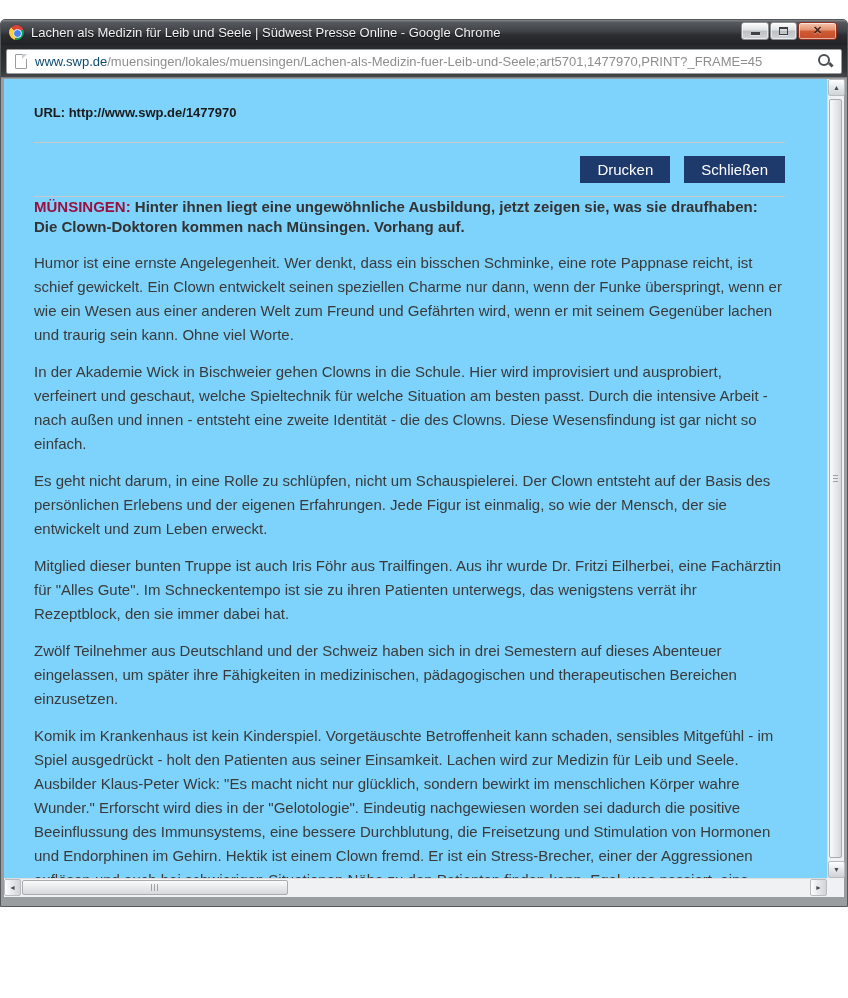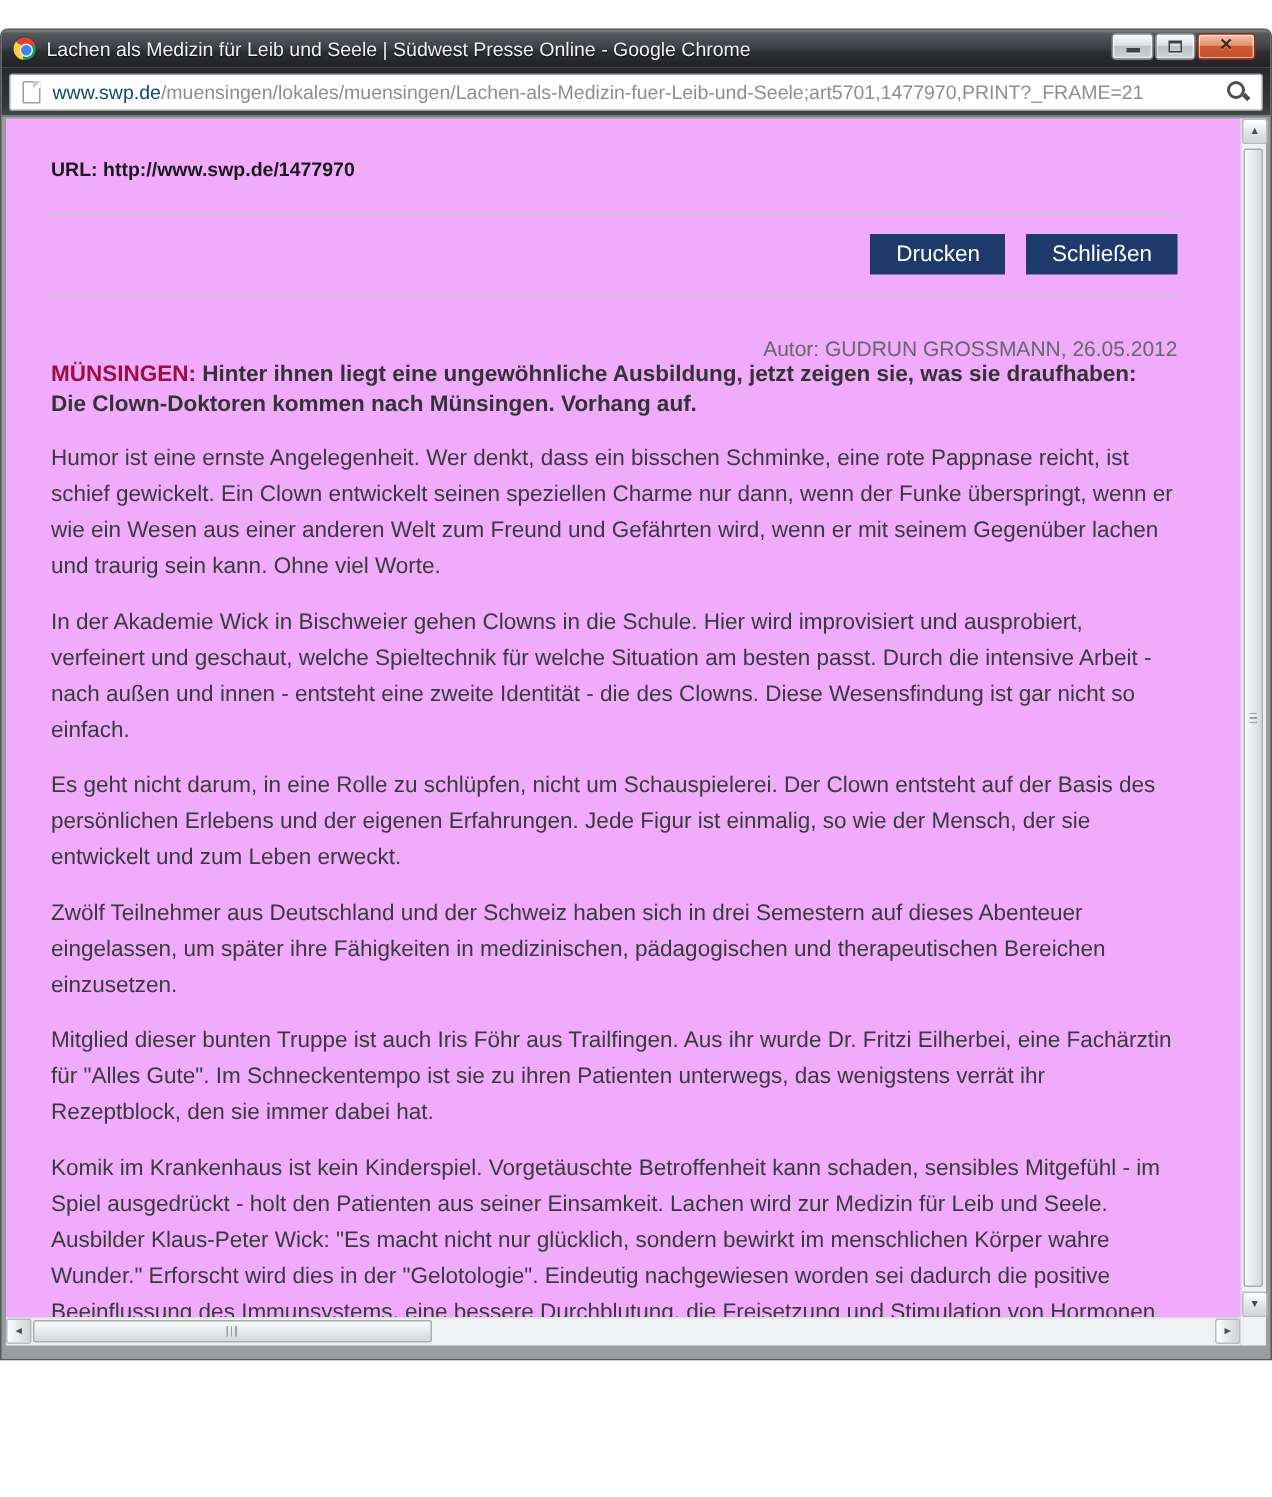--- a/index.html
+++ b/index.html
@@ -47,21 +47,21 @@
   .url-text{font-size:13px;white-space:nowrap;overflow:hidden;flex:1;}
   .url-host{color:#0c4a6e;}
   .url-path{color:#8e8e8e;}
   .magnifier-icon{width:16px;height:16px;position:relative;flex:0 0 auto;margin-left:6px;cursor:pointer;}
   .magnifier-icon::before{content:"";position:absolute;left:1px;top:1px;width:8px;height:8px;
     border:2px solid #4c4f52;border-radius:50%;}
   .magnifier-icon::after{content:"";position:absolute;left:11px;top:11px;width:2.5px;height:5px;
     background:#4c4f52;transform:rotate(-45deg);transform-origin:top left;}
 
   
-  .content{position:absolute;top:59px;left:3px;right:20px;bottom:28px;background:#f0abfc;overflow:hidden;}
+  .content{position:absolute;top:59px;left:3px;right:20px;bottom:28px;background:#7dd3fc;overflow:hidden;}
   .article{padding:26px 42px 0 30px;color:#3a3a3a;}
   .url-line{font-size:13px;font-weight:bold;color:#1a1a1a;margin:0 0 22px 0;}
   hr.rule{border:none;border-top:1px solid #c9c9c9;margin:0;}
   .btn-row{display:flex;justify-content:flex-end;gap:14px;margin:13px 0;}
   .navy-btn{background:#1e3a6d;color:#fff;border:none;font-family:"Liberation Sans",sans-serif;
     font-size:15px;padding:5px 17px;cursor:pointer;}
   .author{font-size:14px;color:#666;text-align:right;margin:27px 0 0 0;}
   h1.headline{font-family:"Liberation Serif", serif;font-weight:400;font-size:27px;
     color:#303030;margin:25px 0 14px 0;letter-spacing:.2px;}
   .lead{font-size:15px;line-height:20px;font-weight:bold;color:#333;margin:0 0 14px 0;}
@@ -109,41 +109,40 @@
         </span>
       <span class="win-btn close">
           <span class="glyph-close">✕</span>
         </span>
     </span>
   </div>
 
   <div class="addressbar">
     <div class="url-field">
       <span class="page-icon"></span>
-      <span class="url-text"><span class="url-host">www.swp.de</span><span class="url-path">/muensingen/lokales/muensingen/Lachen-als-Medizin-fuer-Leib-und-Seele;art5701,1477970,PRINT?_FRAME=21</span></span>
+      <span class="url-text"><span class="url-host">www.swp.de</span><span class="url-path">/muensingen/lokales/muensingen/Lachen-als-Medizin-fuer-Leib-und-Seele;art5701,1477970,PRINT?_FRAME=45</span></span>
       <span class="magnifier-icon"></span>
     </div>
   </div>
 
   <div class="content">
     <div class="article">
       <p class="url-line">URL: http://www.swp.de/1477970</p>
       <hr class="rule">
       <div class="btn-row">
         <button class="navy-btn">Drucken</button>
         <button class="navy-btn">Schließen</button>
       </div>
       <hr class="rule">
-      <p class="author">Autor: GUDRUN GROSSMANN, 26.05.2012</p>
       <p class="lead"><span class="loc">MÜNSINGEN:</span><span> Hinter ihnen liegt eine ungewöhnliche Ausbildung, jetzt zeigen sie, was sie draufhaben: Die Clown-Doktoren kommen nach Münsingen. Vorhang auf.</span></p>
       <p class="body-p">Humor ist eine ernste Angelegenheit. Wer denkt, dass ein bisschen Schminke, eine rote Pappnase reicht, ist schief gewickelt. Ein Clown entwickelt seinen speziellen Charme nur dann, wenn der Funke überspringt, wenn er wie ein Wesen aus einer anderen Welt zum Freund und Gefährten wird, wenn er mit seinem Gegenüber lachen und traurig sein kann. Ohne viel Worte.</p>
       <p class="body-p">In der Akademie Wick in Bischweier gehen Clowns in die Schule. Hier wird improvisiert und ausprobiert, verfeinert und geschaut, welche Spieltechnik für welche Situation am besten passt. Durch die intensive Arbeit - nach außen und innen - entsteht eine zweite Identität - die des Clowns. Diese Wesensfindung ist gar nicht so einfach.</p>
       <p class="body-p">Es geht nicht darum, in eine Rolle zu schlüpfen, nicht um Schauspielerei. Der Clown entsteht auf der Basis des persönlichen Erlebens und der eigenen Erfahrungen. Jede Figur ist einmalig, so wie der Mensch, der sie entwickelt und zum Leben erweckt.</p>
+      <p class="body-p">Mitglied dieser bunten Truppe ist auch Iris Föhr aus Trailfingen. Aus ihr wurde Dr. Fritzi Eilherbei, eine Fachärztin für "Alles Gute". Im Schneckentempo ist sie zu ihren Patienten unterwegs, das wenigstens verrät ihr Rezeptblock, den sie immer dabei hat.</p>
       <p class="body-p">Zwölf Teilnehmer aus Deutschland und der Schweiz haben sich in drei Semestern auf dieses Abenteuer eingelassen, um später ihre Fähigkeiten in medizinischen, pädagogischen und therapeutischen Bereichen einzusetzen.</p>
-      <p class="body-p">Mitglied dieser bunten Truppe ist auch Iris Föhr aus Trailfingen. Aus ihr wurde Dr. Fritzi Eilherbei, eine Fachärztin für "Alles Gute". Im Schneckentempo ist sie zu ihren Patienten unterwegs, das wenigstens verrät ihr Rezeptblock, den sie immer dabei hat.</p>
       <p class="body-p">Komik im Krankenhaus ist kein Kinderspiel. Vorgetäuschte Betroffenheit kann schaden, sensibles Mitgefühl - im Spiel ausgedrückt - holt den Patienten aus seiner Einsamkeit. Lachen wird zur Medizin für Leib und Seele. Ausbilder Klaus-Peter Wick: "Es macht nicht nur glücklich, sondern bewirkt im menschlichen Körper wahre Wunder." Erforscht wird dies in der "Gelotologie". Eindeutig nachgewiesen worden sei dadurch die positive Beeinflussung des Immunsystems, eine bessere Durchblutung, die Freisetzung und Stimulation von Hormonen und Endorphinen im Gehirn. Hektik ist einem Clown fremd. Er ist ein Stress-Brecher, einer der Aggressionen auflösen und auch bei schwierigen Situationen Nähe zu den Patienten finden kann. Egal, was passiert, eine positive Grundstimmung bleibt.</p>
 
     </div>
   </div>
 
   <div class="vscroll">
     <span class="sb-btn sb-up">
         <span>▲</span>
       </span>
     <div class="v-thumb">

